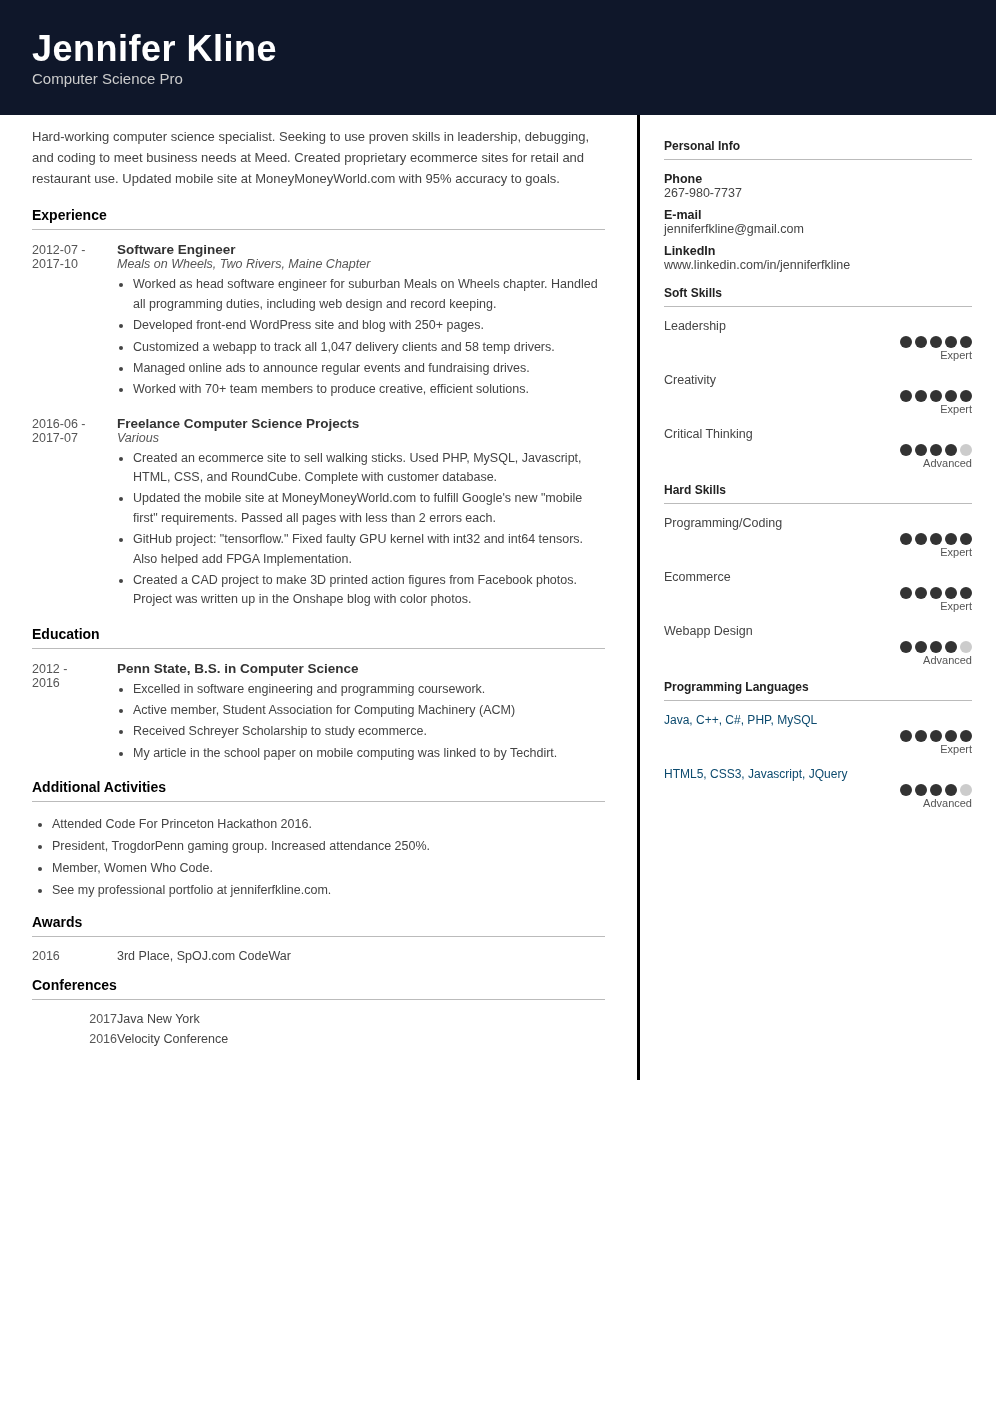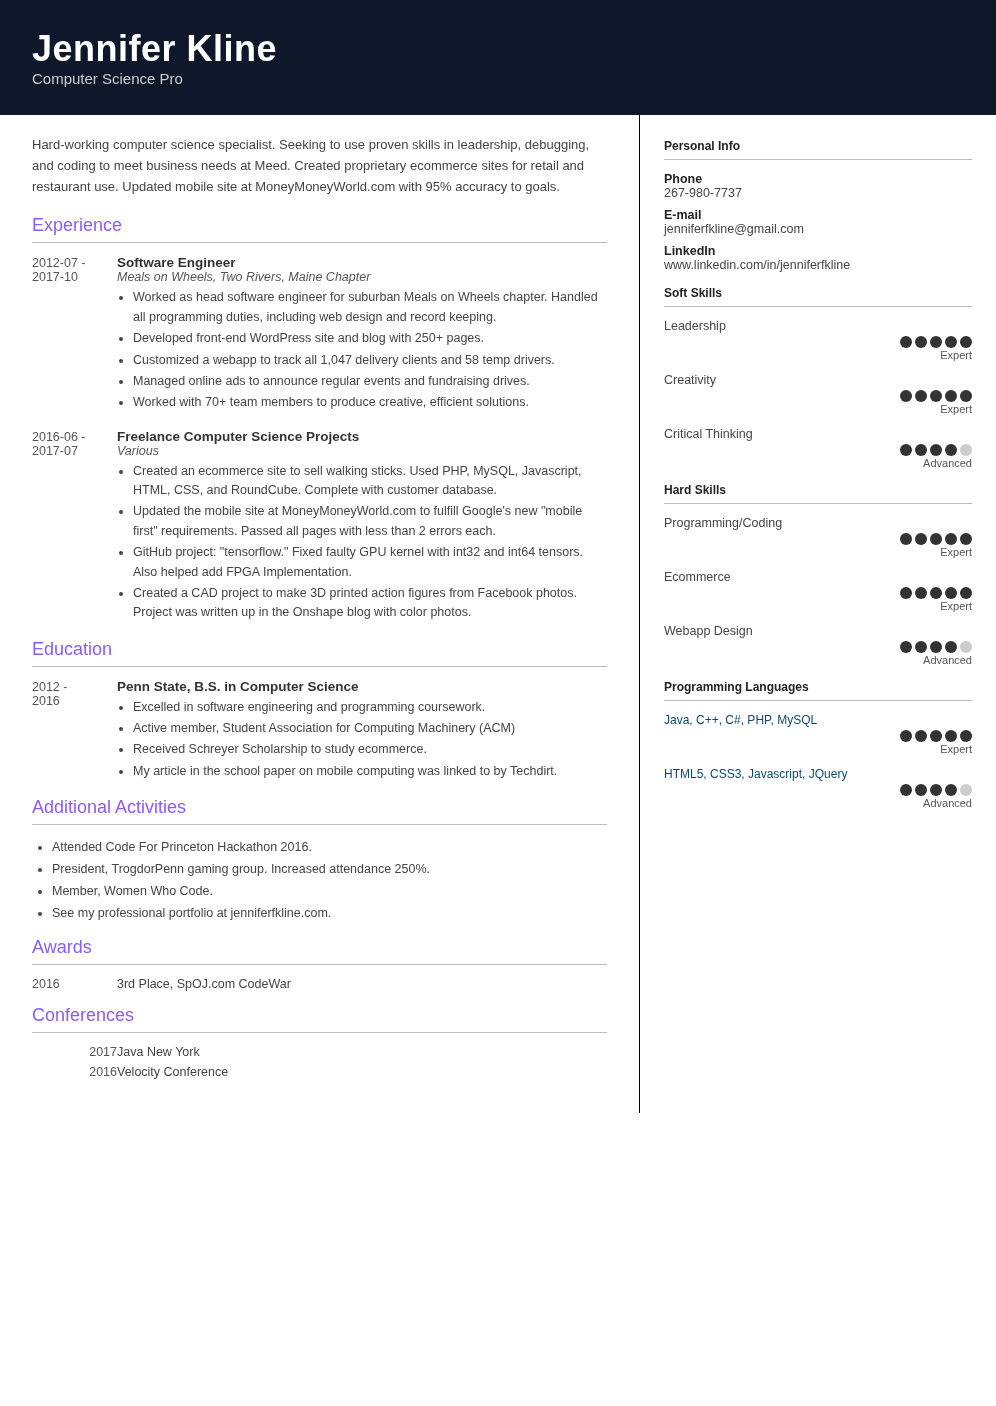--- a/index.html
+++ b/index.html
@@ -26,40 +26,40 @@
       color: #ccc;
     }
 
     .main-layout {
       display: flex;
       align-items: flex-start;
     }
 
     .left-col {
       width: 640px;
-      padding: 20px 32px 20px 32px;
-      border-right: 1px solid #000000;
+      padding: 12px 32px 20px 32px;
+      border-right: 3px solid #000000;
     }
 
     .right-col {
       width: 356px;
       padding: 20px 24px 20px 24px;
     }
 
     .summary {
       font-size: 13px;
       color: #444;
       line-height: 1.6;
       margin-bottom: 18px;
     }
 
     .section-title {
-      font-size: 18px;
-      font-weight: normal;
-      color: #8b5cf6;
+      font-size: 14px;
+      font-weight: bold;
+      color: #000000;
       margin-bottom: 6px;
       margin-top: 4px;
     }
 
     .divider {
       border: none;
       border-top: 1.5px solid #bbb;
       margin-bottom: 12px;
     }
 

